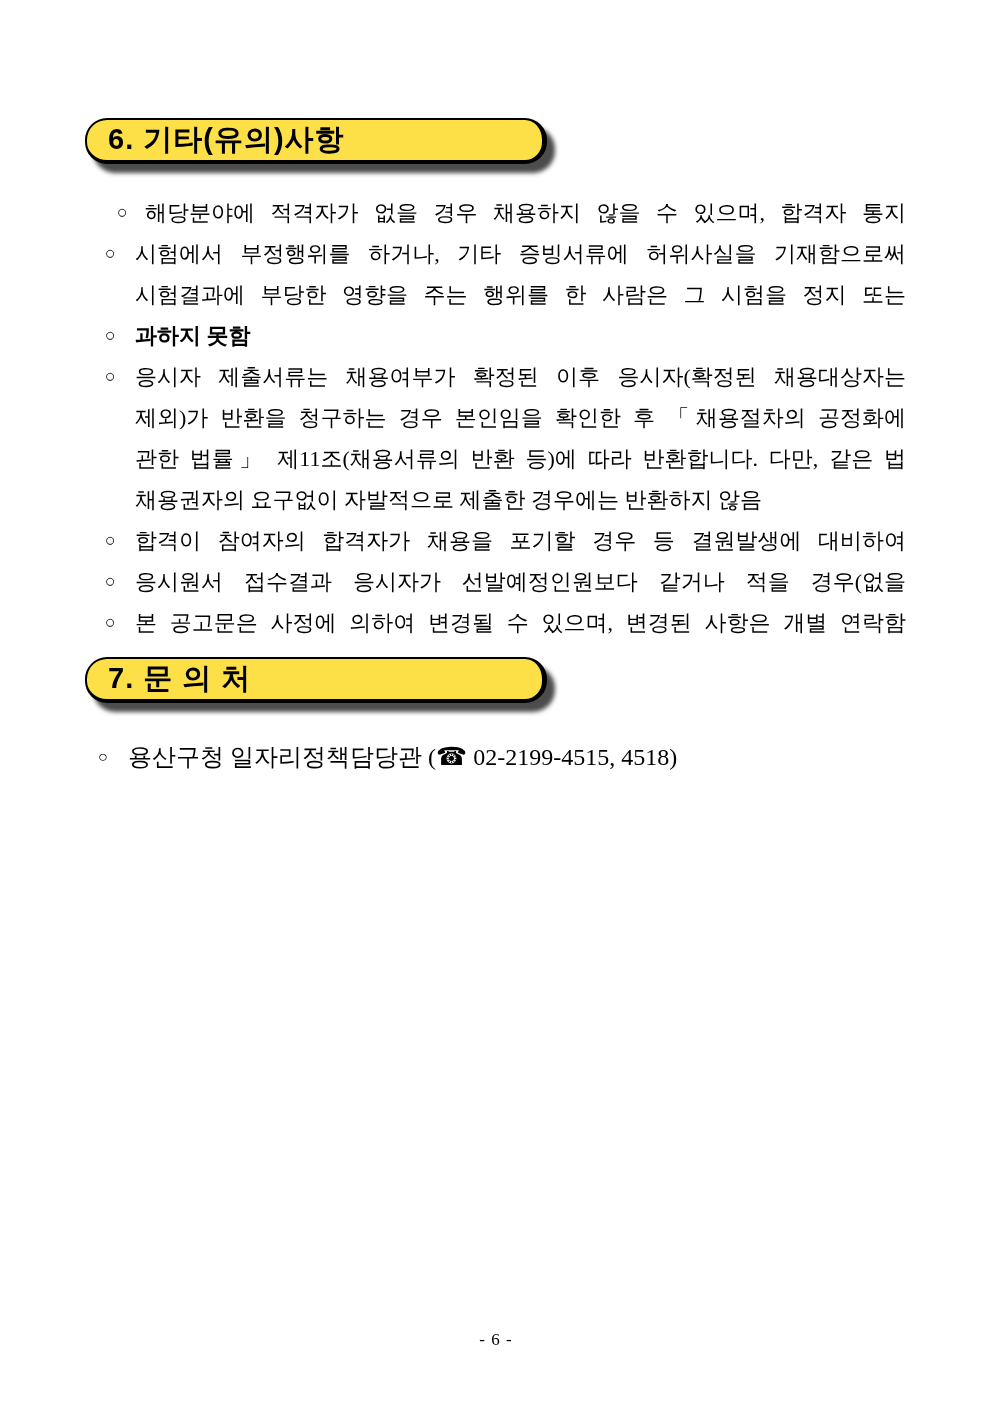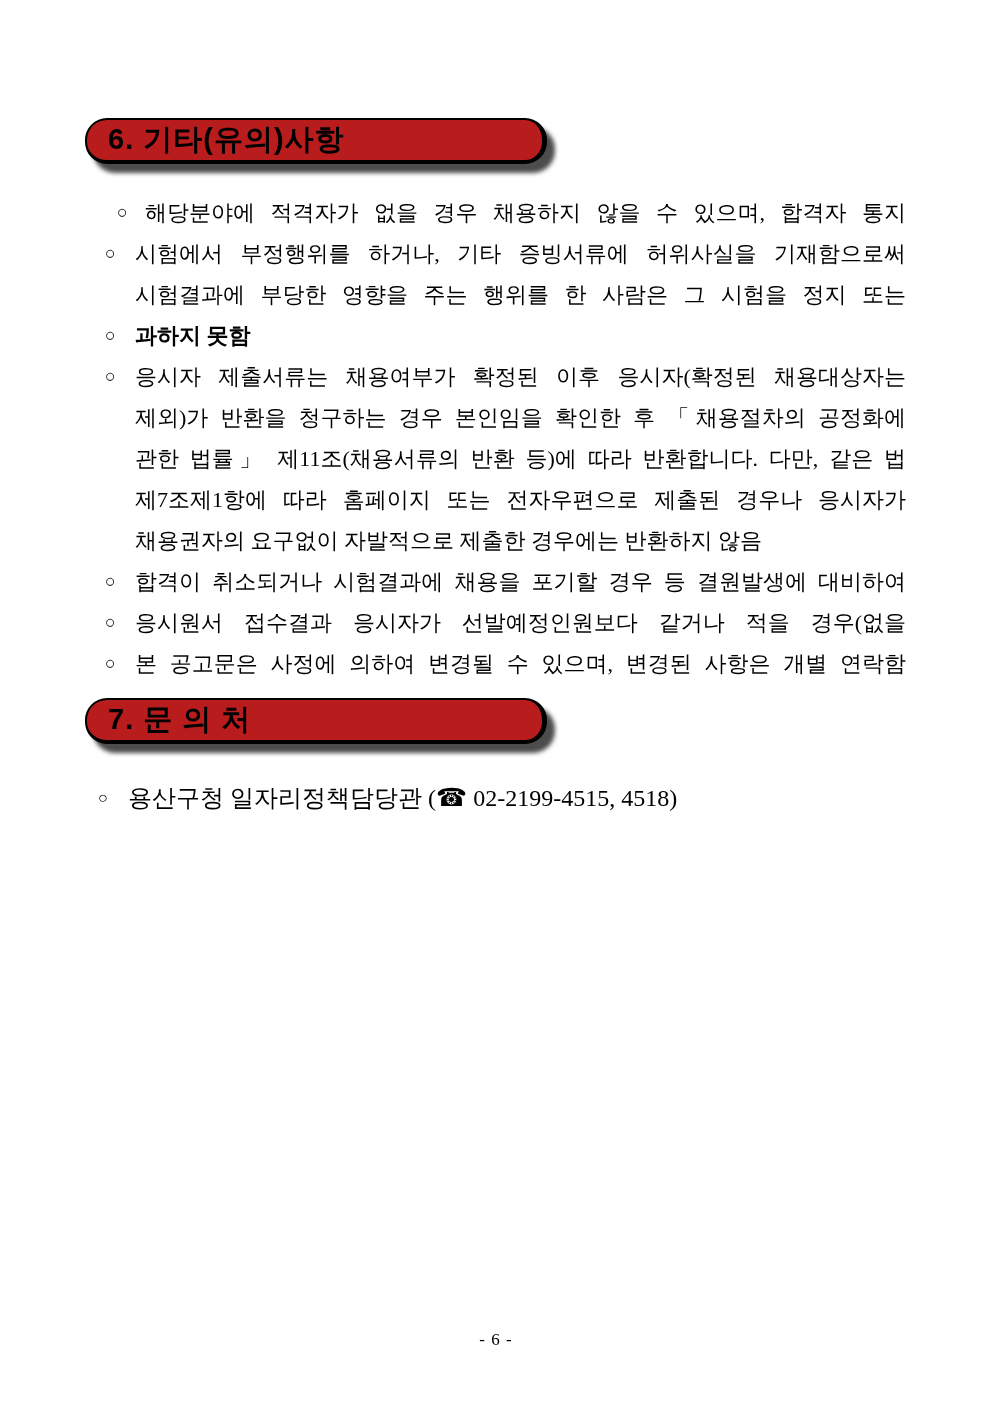--- a/index.html
+++ b/index.html
@@ -19,21 +19,21 @@
   
   .header-box {
     box-sizing: border-box;
     width: 462px;
     height: 46px;
     margin-left: 85px;
     border: 2px solid #000000;
     border-right-width: 5px;
     border-bottom-width: 4px;
     border-radius: 22px;
-    background: #b91c1c;
+    background: #fde047;
     display: flex;
     align-items: center;
     padding-left: 21px;
     box-shadow: 8px 9px 4px rgba(45,45,45,0.85);
     font-family: "Liberation Sans", "DejaVu Sans", sans-serif;
     font-weight: 900;
     font-size: 29px;
     letter-spacing: 1px;
   }
   .header-box.first { margin-top: 118px; }
@@ -120,27 +120,26 @@
     <div class="item bold">
       <span class="marker">○</span>
       <div class="line">과하지 못함</div>
     </div>
 
     <div class="item">
       <span class="marker">○</span>
       <div class="line j">응시자 제출서류는 채용여부가 확정된 이후 응시자(확정된 채용대상자는</div>
       <div class="line j">제외)가 반환을 청구하는 경우 본인임을 확인한 후 「채용절차의 공정화에</div>
       <div class="line j">관한 법률」 제11조(채용서류의 반환 등)에 따라 반환합니다. 다만, 같은 법</div>
-      <div class="line j">제7조제1항에 따라 홈페이지 또는 전자우편으로 제출된 경우나 응시자가</div>
       <div class="line">채용권자의 요구없이 자발적으로 제출한 경우에는 반환하지 않음</div>
     </div>
 
     <div class="item">
       <span class="marker">○</span>
-      <div class="line j">합격이 취소되거나 시험결과에 채용을 포기할 경우 등 결원발생에 대비하여</div>
+      <div class="line j">합격이 참여자의 합격자가 채용을 포기할 경우 등 결원발생에 대비하여</div>
     </div>
 
     <div class="item">
       <span class="marker">○</span>
       <div class="line j">응시원서 접수결과 응시자가 선발예정인원보다 같거나 적을 경우(없을</div>
     </div>
 
     <div class="item">
       <span class="marker">○</span>
       <div class="line j">본 공고문은 사정에 의하여 변경될 수 있으며, 변경된 사항은 개별 연락함</div>

